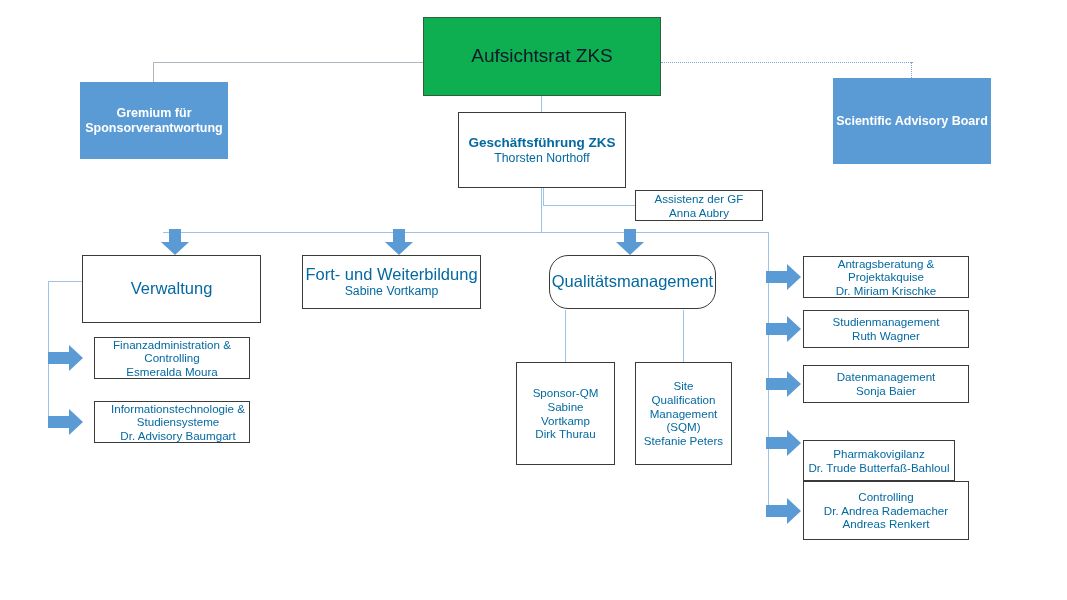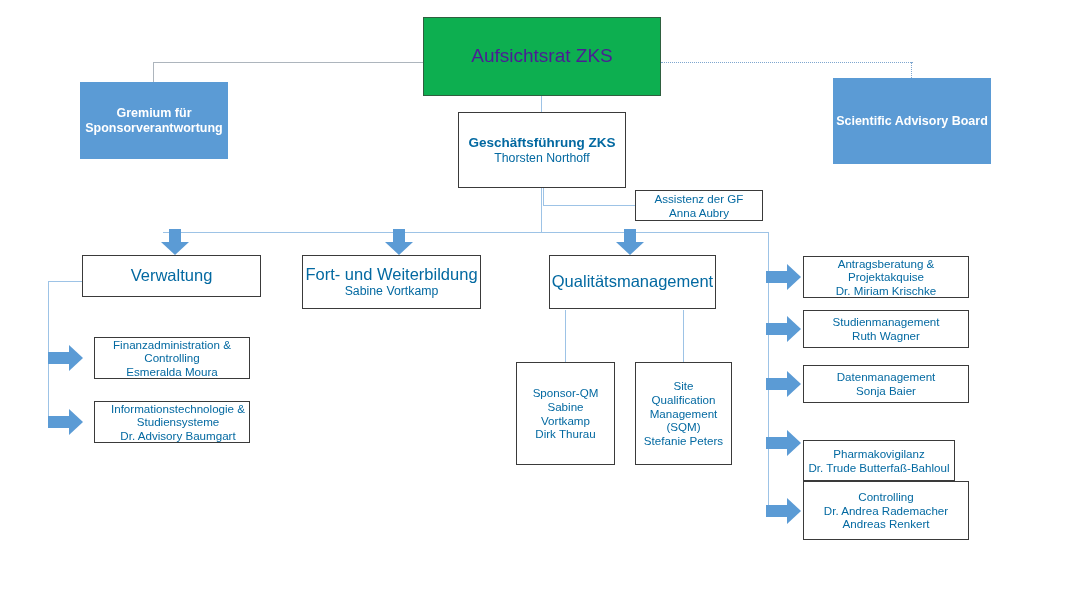--- a/index.html
+++ b/index.html
@@ -22,21 +22,21 @@
     color:#0369a1;
     line-height:1.18;
   }
   .box .ln{display:block;white-space:nowrap;}
 
   
   .green{
     background:#0DAF50;
     border:1px solid #2f5f3f;
     font-size:19px;
-    color:#4c1d95;
+    color:#0f172a;
   }
   
   .blue{
     background:#5B9BD5;
     border:1px solid #5B9BD5;
     color:#ffffff;
     font-size:12.5px;
     font-weight:bold;
   }
   
@@ -172,30 +172,30 @@
   <div class="box plain" style="left:458px;top:112px;width:168px;height:76px;">
     <span class="ln t-md bold">Geschäftsführung ZKS</span>
     <span class="ln t-sm">Thorsten Northoff</span>
   </div>
 
   <div class="box plain" style="left:635px;top:190px;width:128px;height:31px;">
     <span class="ln t-xs">Assistenz der GF</span>
     <span class="ln t-xs">Anna Aubry</span>
   </div>
 
-  <div class="box plain" style="left:82px;top:255px;width:179px;height:42px;">
+  <div class="box plain" style="left:82px;top:255px;width:179px;height:68px;">
     <span class="ln t-lg">Verwaltung</span>
   </div>
 
   <div class="box plain" style="left:302px;top:255px;width:179px;height:54px;">
     <span class="ln t-lg">Fort- und Weiterbildung</span>
     <span class="ln t-sm">Sabine Vortkamp</span>
   </div>
 
-  <div class="box plain" style="left:549px;top:255px;width:167px;height:54px;">
+  <div class="box plain" style="left:549px;top:255px;width:167px;height:54px;border-radius:19px;">
     <span class="ln t-lg">Qualitätsmanagement</span>
   </div>
 
   <div class="box plain" style="left:94px;top:337px;width:156px;height:42px;">
     <span class="ln t-xs">Finanzadministration &amp;</span>
     <span class="ln t-xs">Controlling</span>
     <span class="ln t-xs">Esmeralda Moura</span>
   </div>
 
   <div class="box plain" style="left:94px;top:401px;width:156px;height:42px;padding-left:12px;">

